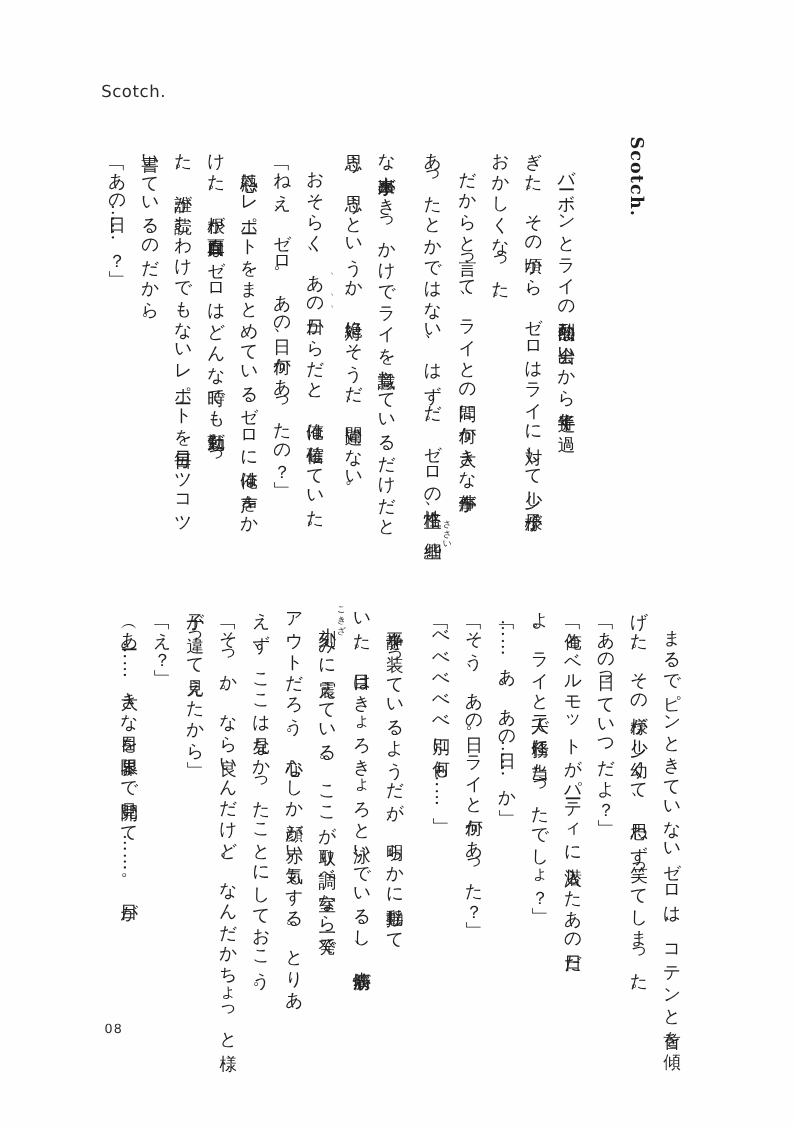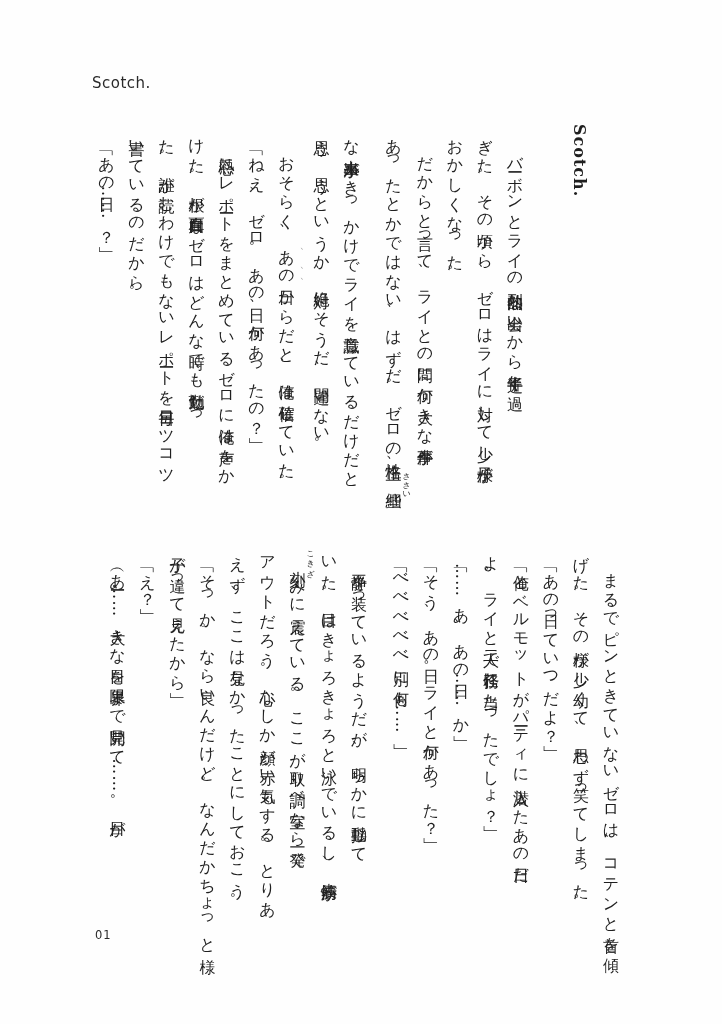--- a/index.html
+++ b/index.html
@@ -119,15 +119,15 @@
       <p><span>いた。目はきょろきょろと泳いでいるし、表情筋が</span></p>
       <p><ruby>小刻<rt>こきざ</rt></ruby><span>みに震えている。ここが取り調べ室なら一発で</span></p>
       <p><span>アウトだろう。心なしか顔が赤い気もする。とりあ</span></p>
       <p><span>えず、ここは見なかったことにしておこう。</span></p>
       <p class="indent"><span>「そっか。なら良いんだけど。なんだかちょっと様</span></p>
       <p><span>子が違って見えたから」</span></p>
       <p class="indent"><span>「え？」</span></p>
       <p class="indent"><span>（あー……大きな目を限界まで見開いて……。目が</span></p>
     </div>
 
-  <div class="page-number">01</div>
+  <div class="page-number">08</div>
 
 </div>
 
 </body></html>

